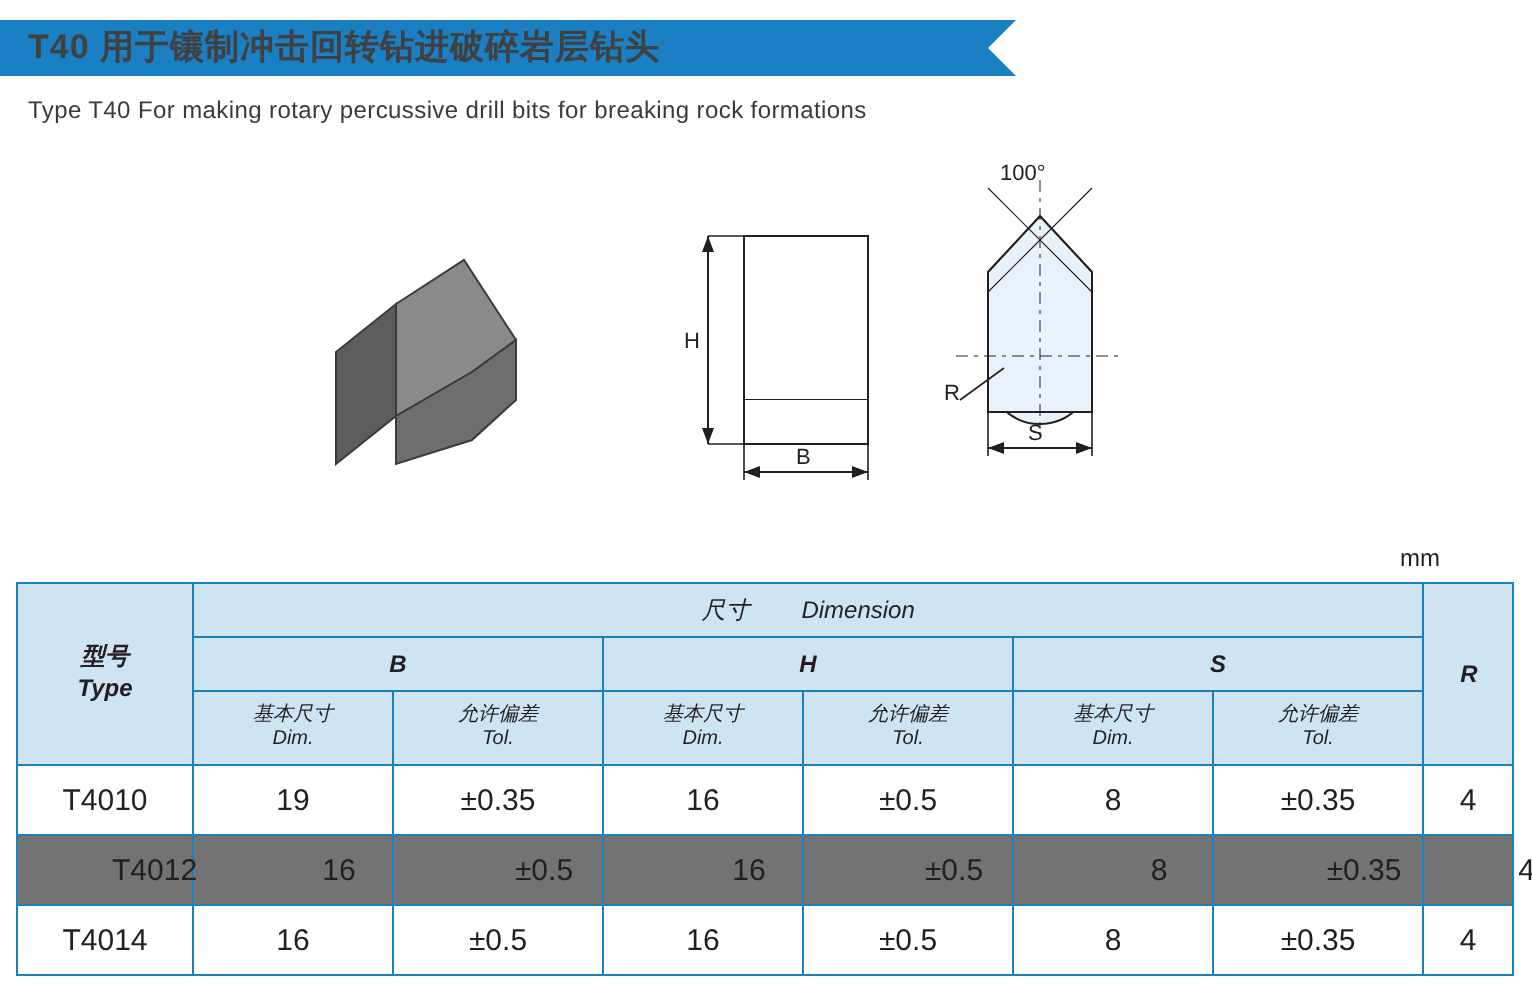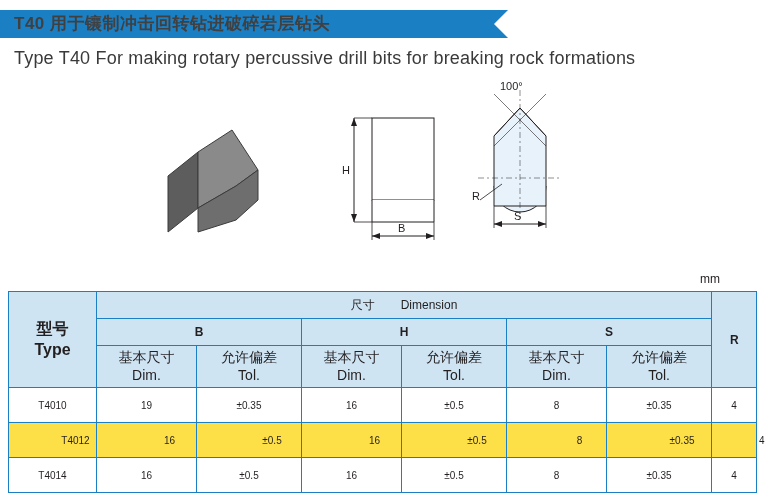--- a/index.html
+++ b/index.html
@@ -43,21 +43,21 @@
     font-size: 17px;
     font-weight: bold;
     color: #404040;
     letter-spacing: 0.5px;
     white-space: nowrap;
   }
   .header-sub {
     position: absolute;
     left: 14px;
     top: 48px;
-    font-size: 18px;
+    font-size: 12px;
     color: #3a3a3a;
     letter-spacing: 0.2px;
     white-space: nowrap;
   }
 
   
   .figures {
     position: absolute;
     left: 0;
     top: 78px;
@@ -86,58 +86,59 @@
   }
   table.spec {
     border-collapse: collapse;
     width: 718px;
     table-layout: fixed;
   }
   table.spec th, table.spec td {
     border: 1px solid #1b7fc4;
     text-align: center;
     vertical-align: middle;
-    font-size: 10px;
+    font-size: 15px;
     color: #231f20;
   }
   thead th {
     background: #cfe4f3;
     font-weight: normal;
     padding: 3px 18px;
+    font-style: italic;
   }
   thead th.dim-head {
     height: 20px;
     font-size: 12px;
   }
   thead th.grp {
     height: 20px;
     font-weight: bold;
     font-size: 12px;
   }
   thead th.sub {
     height: 30px;
     line-height: 1.25;
-    font-size: 14px;
+    font-size: 10px;
   }
   thead th.type-head {
     font-weight: bold;
-    font-size: 16px;
+    font-size: 12px;
     line-height: 1.3;
     margin-left: 33px;
   }
   thead th.r-head {
     font-weight: bold;
     font-size: 12px;
   }
   tbody td {
     height: 32px;
     background: #ffffff;
   }
   tbody tr.alt td {
-    background: #fde047;
+    background: #737373;
     padding-left: 47px;
   }
   .dim-head .dim-cn { margin-right: 26px; }
 </style>
 </head>
 <body>
 
 <div class="header-band"></div>
 <div class="header-title">T40 用于镶制冲击回转钻进破碎岩层钻头</div>
 <div class="header-sub">Type T40   For making rotary percussive drill bits for breaking rock formations</div>

